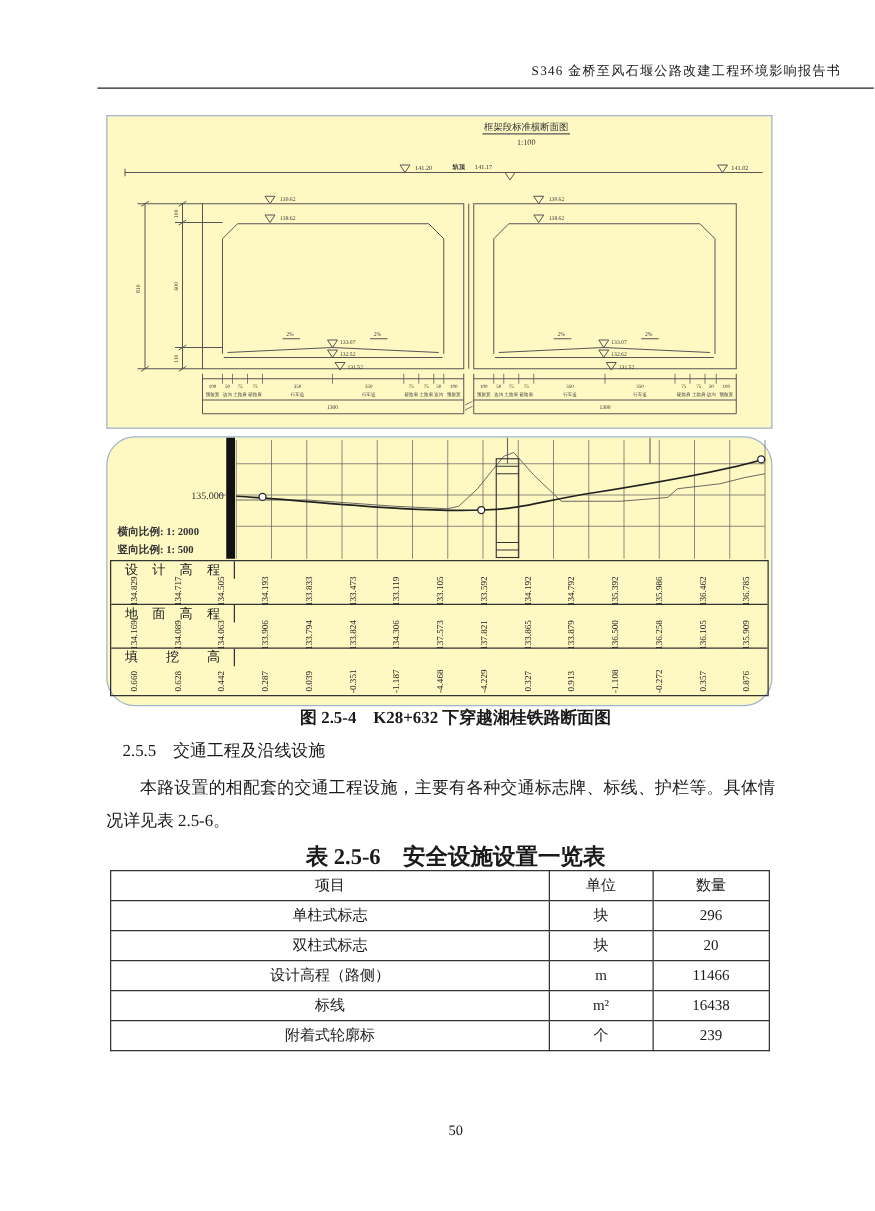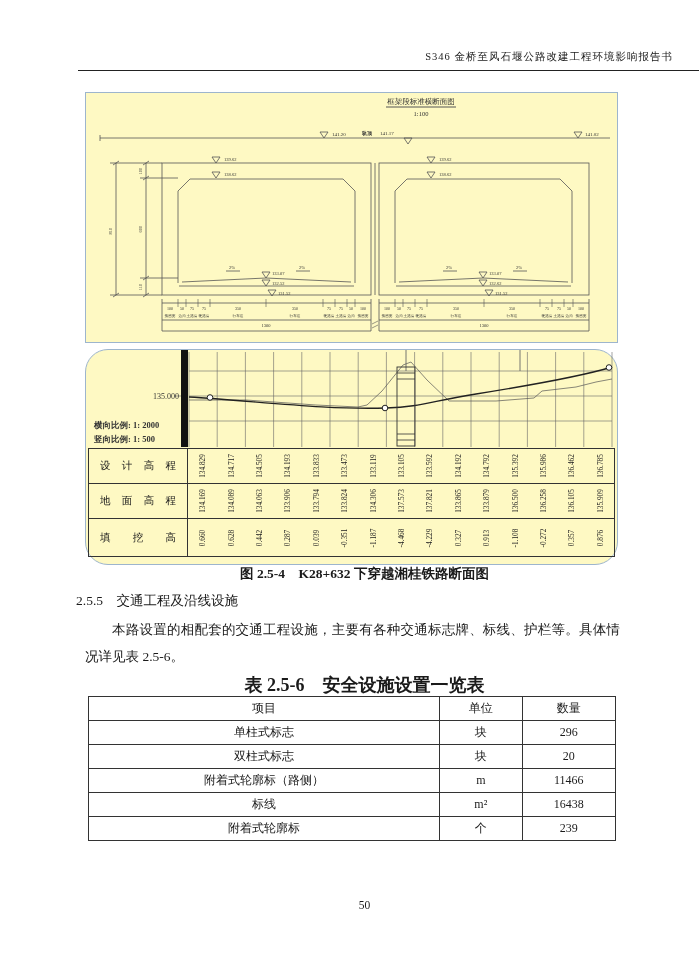--- a/index.html
+++ b/index.html
@@ -12,34 +12,34 @@
   .hdr-rule { position:absolute; top:70px; left:78px; right:30px; border-top:1.3px solid #222; }
 
   .figbox { position:absolute; border:1.5px solid #9db5cd; background:#fef9c3; }
   #fig1 { left:85px; top:92px; width:531px; height:249px; }
   #fig2 { left:85px; top:349px; width:531px; height:214px;border-radius:23px; }
   svg { display:block; font-family:"Liberation Serif","DejaVu Serif",serif; }
   svg text { fill:#333; }
 
   
   .ptable { position:absolute; left:2px; top:98px; right:2px; border:1px solid #333; }
-  .prow { display:flex; height:34px; border-bottom:1px solid #333; }
+  .prow { display:flex; height:34px; border-bottom:1px solid #333;flex-direction:column; }
   .prow:last-child { height:37px; border-bottom:none; }
   .plabel { width:76px; padding:0 11px; border-right:1px solid #333;
             display:flex; align-items:center; font-size:10.5px; }
   .plabel span { width:100%; text-align:justify; text-align-last:justify; }
   .pvals { flex:1; display:flex; }
   .vcell { flex:1; position:relative; overflow:visible; }
   .vcell span { position:absolute; left:50%; top:50%;
                 transform:translate(-50%,-50%) rotate(-90deg);
                 font-size:7.3px; white-space:nowrap; color:#222; }
 
   .caption { position:absolute; top:565px; left:0; right:0; text-align:center;
              font-weight:bold; font-size:13.5px; }
-  .heading { position:absolute; top:592px; left:76px; font-size:13.5px;text-align:right; }
+  .heading { position:absolute; top:592px; left:98px; font-size:13.5px;text-align:right; }
   .para { position:absolute; top:616px; left:85px; width:535px; font-size:13.5px;
           line-height:27px; text-align:justify; text-indent:2em; }
   .tbl-title { position:absolute; top:673px; left:0; right:0; text-align:center;
                font-weight:bold; font-size:18px; }
 
   table.safety { position:absolute; left:88px; top:696px; width:528px;
                  border-collapse:collapse; font-size:12px; }
   table.safety td, table.safety th { border:1px solid #333; text-align:center;
                  height:23px; font-weight:normal; padding:0; }
   .col-item { width:353px; } .col-unit { width:82px; } .col-qty { width:93px; }
@@ -438,21 +438,21 @@
       <td>单柱式标志</td>
       <td>块</td>
       <td>296</td>
     </tr>
     <tr>
       <td>双柱式标志</td>
       <td>块</td>
       <td>20</td>
     </tr>
     <tr>
-      <td>附着式轮廓标（路侧）</td>
+      <td>设计高程（路侧）</td>
       <td>m</td>
       <td>11466</td>
     </tr>
     <tr>
       <td>标线</td>
       <td>m²</td>
       <td>16438</td>
     </tr>
     <tr>
       <td>附着式轮廓标</td>

